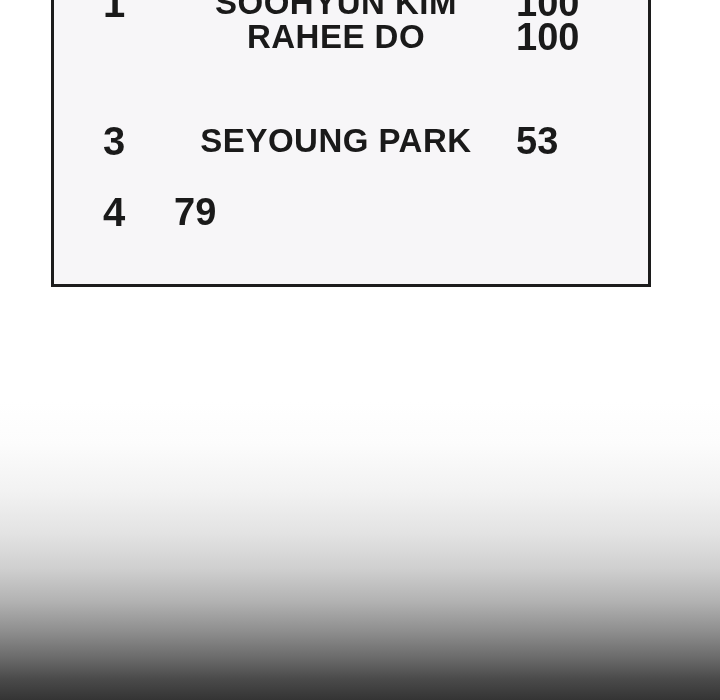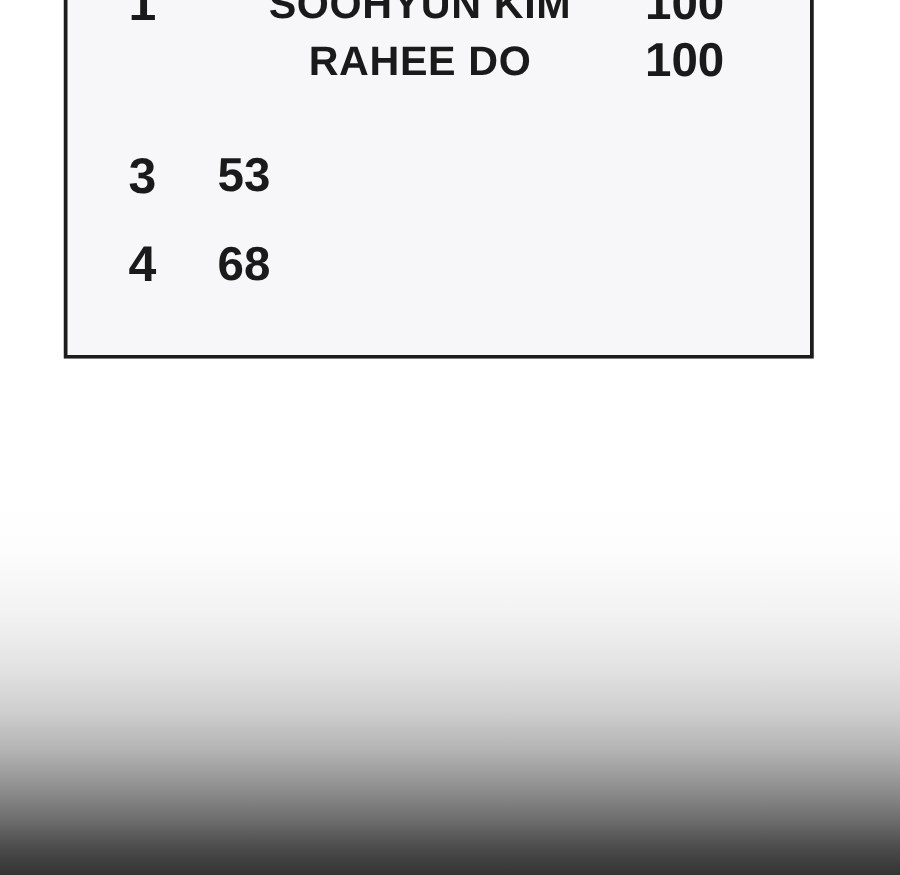--- a/index.html
+++ b/index.html
@@ -98,32 +98,33 @@
 <body>
 
 <div id="ranking-board">
 
   <div class="rank-row" style="top:34px;">
     <span class="rank-num">1</span>
     <span class="rank-name">SOOHYUN KIM</span>
     <span class="rank-score">100</span>
   </div>
 
-  <div class="rank-row" style="top:80px;">
+  <div class="rank-row" style="top:68px;">
     <span class="rank-num"></span>
     <span class="rank-name">RAHEE DO</span>
     <span class="rank-score">100</span>
   </div>
 
   <div class="rank-row" style="top:172px;">
     <span class="rank-num">3</span>
+    <span class="rank-name">SEYOUNG PARK</span>
     <span class="rank-score">53</span>
   </div>
 
   <div class="rank-row" style="top:243px;">
     <span class="rank-num">4</span>
-    <span class="rank-score">68</span>
+    <span class="rank-score">79</span>
   </div>
 
 </div>
 
 <div id="white-spacer"></div>
 <div id="gradient-panel"></div>
 
 </body></html>

